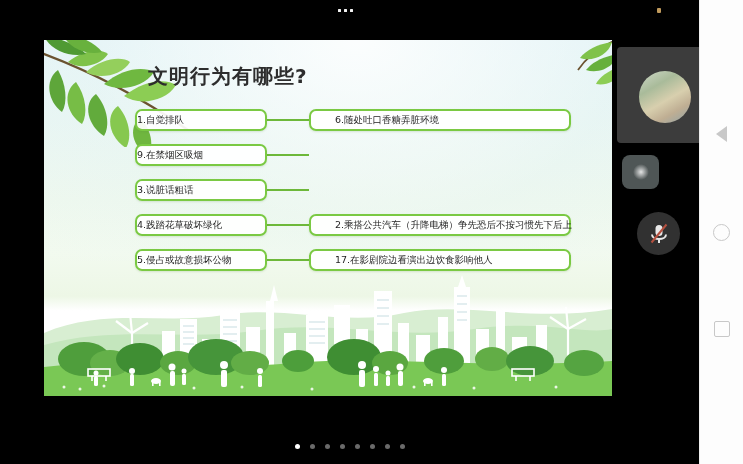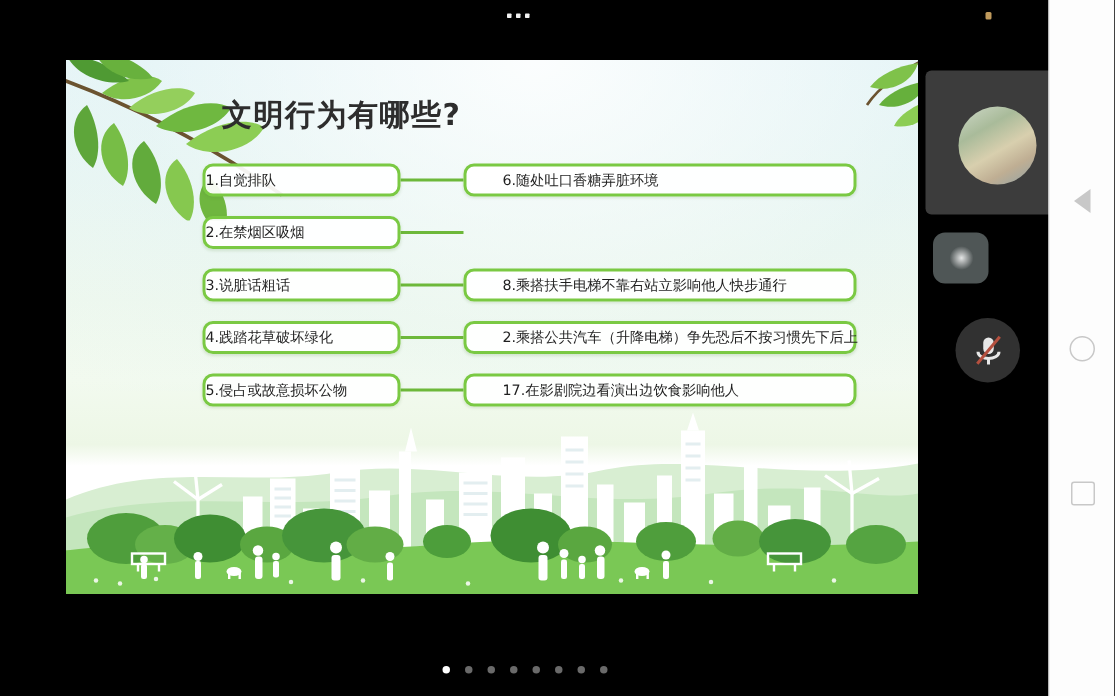--- a/index.html
+++ b/index.html
@@ -320,37 +320,34 @@
     <div class="connector conn0"></div>
     <div class="connector conn1"></div>
     <div class="connector conn2"></div>
     <div class="connector conn3"></div>
     <div class="connector conn4"></div>
 
     <div class="item-box left-box row0">
       <span>1.自觉排队</span>
     </div>
     <div class="item-box left-box row1">
-      <span>2.在禁烟区吸烟</span>
+      <span>9.在禁烟区吸烟</span>
     </div>
     <div class="item-box left-box row2">
       <span>3.说脏话粗话</span>
     </div>
     <div class="item-box left-box row3">
       <span>4.践踏花草破坏绿化</span>
     </div>
     <div class="item-box left-box row4">
       <span>5.侵占或故意损坏公物</span>
     </div>
 
     <div class="item-box right-box row0">
       <span>6.随处吐口香糖弄脏环境</span>
-    </div>
-    <div class="item-box right-box row2">
-      <span>8.乘搭扶手电梯不靠右站立影响他人快步通行</span>
     </div>
     <div class="item-box right-box row3">
       <span>2.乘搭公共汽车（升降电梯）争先恐后不按习惯先下后上</span>
     </div>
     <div class="item-box right-box row4">
       <span>17.在影剧院边看演出边饮食影响他人</span>
     </div>
 
     <svg id="city-scene" viewBox="0 0 568 125" preserveAspectRatio="none">
 

